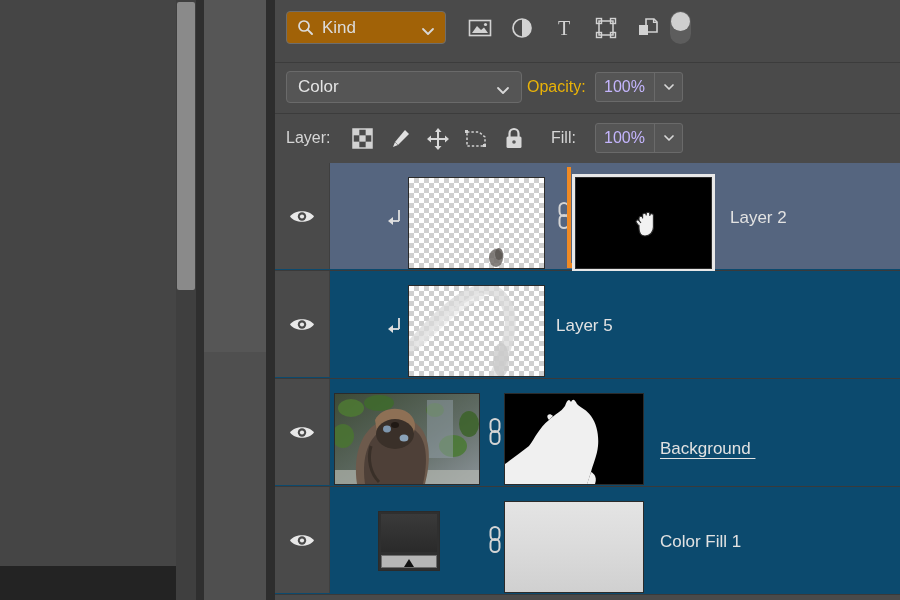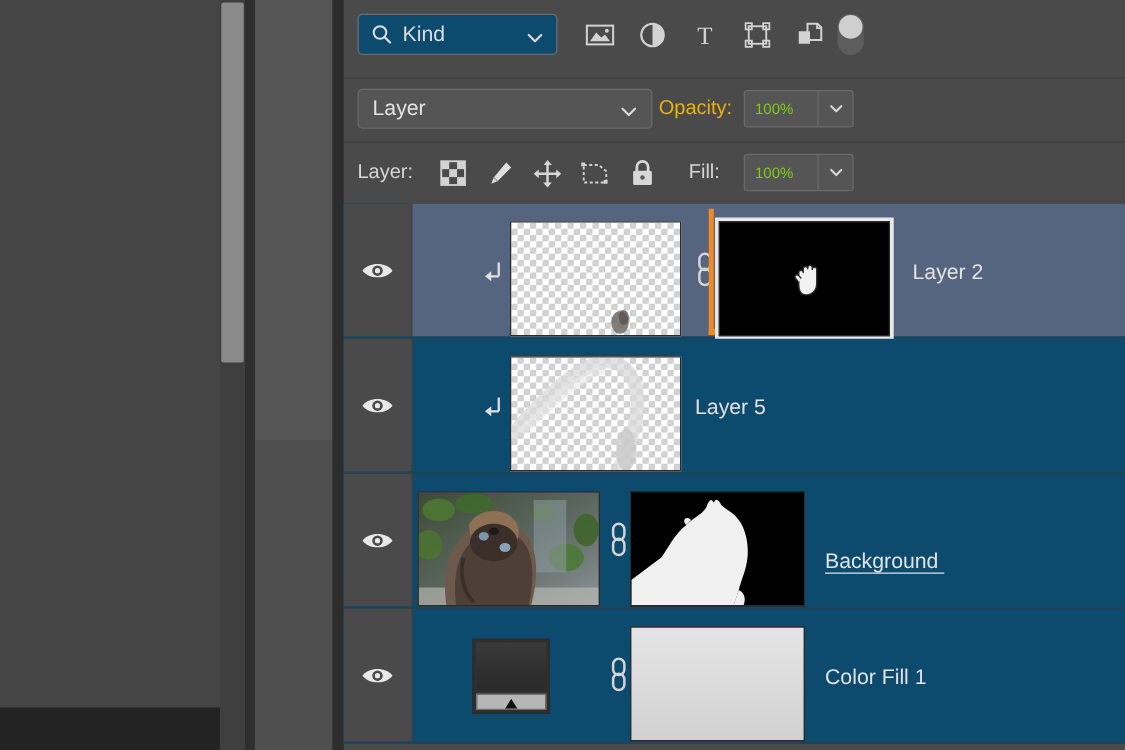--- a/index.html
+++ b/index.html
@@ -21,21 +21,21 @@
   .gutter-b2{position:absolute;left:204px;top:352px;width:62px;height:248px;background:#4f4f4f;}
   .gutter-c{position:absolute;left:266px;top:0;width:9px;height:600px;background:#2d2d2d;}
 
   
   .panel{position:absolute;left:275px;top:0;width:625px;height:600px;background:#4a4a4a;}
 
   
   .filter-row{position:relative;height:62px;border-bottom:1px solid #3c3c3c;}
   .kind-select{
     position:absolute;left:11px;top:11px;width:160px;height:33px;
-    background:#0c4a6e;border:1px solid #6d6d6d;border-radius:4px;
+    background:#a16207;border:1px solid #6d6d6d;border-radius:4px;
     display:flex;align-items:center;box-sizing:border-box;
   }
   .kind-select .mag{margin-left:10px;display:flex;}
   .kind-label{color:#dcdcdc;font-size:17px;margin-left:8px;}
   .kind-select .chev{position:absolute;right:10px;top:11px;}
   .filter-icons{position:absolute;left:184px;top:12px;display:flex;align-items:center;gap:0;}
   .ficon{width:42px;height:32px;display:flex;align-items:center;justify-content:center;}
   .toggle-pill{
     position:absolute;left:395px;top:11px;width:21px;height:33px;
     background:#5d5d5d;border-radius:11px;
@@ -49,21 +49,21 @@
     background:#555;border:1px solid #6a6a6a;border-radius:4px;box-sizing:border-box;
     display:flex;align-items:center;
   }
   .blend-label{color:#e4e4e4;font-size:17px;margin-left:11px;}
   .blend-select .chev{position:absolute;right:11px;top:10px;}
   .opacity-label{position:absolute;left:252px;top:15px;color:#eab308;font-size:16px;}
   .num-box{
     position:absolute;background:#555;border:1px solid #6a6a6a;border-radius:3px;
     box-sizing:border-box;height:30px;display:flex;align-items:center;
   }
-  .num-val{color:#84cc16;font-size:12px;margin-left:8px;}
+  .num-val{color:#c4b5fd;font-size:16px;margin-left:8px;}
   .num-stepper{
     position:absolute;right:0;top:0;width:27px;height:28px;
     border-left:1px solid #6a6a6a;display:flex;align-items:center;justify-content:center;
   }
 
   
   .lock-row{position:relative;height:50px;border-bottom:1px solid #3c3c3c;}
   .lock-label{position:absolute;left:11px;top:15px;color:#d6d6d6;font-size:16px;}
   .lock-icons{position:absolute;left:68px;top:9px;display:flex;align-items:center;}
   .licon{width:38px;height:31px;display:flex;align-items:center;justify-content:center;}
@@ -167,21 +167,21 @@
         </span>
       </div>
 
       <div class="toggle-pill">
         <div class="toggle-knob"></div>
       </div>
     </div>
 
     <div class="blend-row">
       <div class="blend-select">
-        <span class="blend-label">Layer</span>
+        <span class="blend-label">Color</span>
         <span class="chev">
           <svg width="14" height="10" viewBox="0 0 14 10">
             <polyline points="2,2 7,7 12,2" fill="none" stroke="#d8d8d8" stroke-width="1.8" stroke-linecap="round" stroke-linejoin="round"></polyline>
           </svg>
         </span>
       </div>
       <span class="opacity-label">Opacity:</span>
       <div class="num-box" style="left:320px;top:9px;width:88px;">
         <span class="num-val">100%</span>
         <span class="num-stepper">

